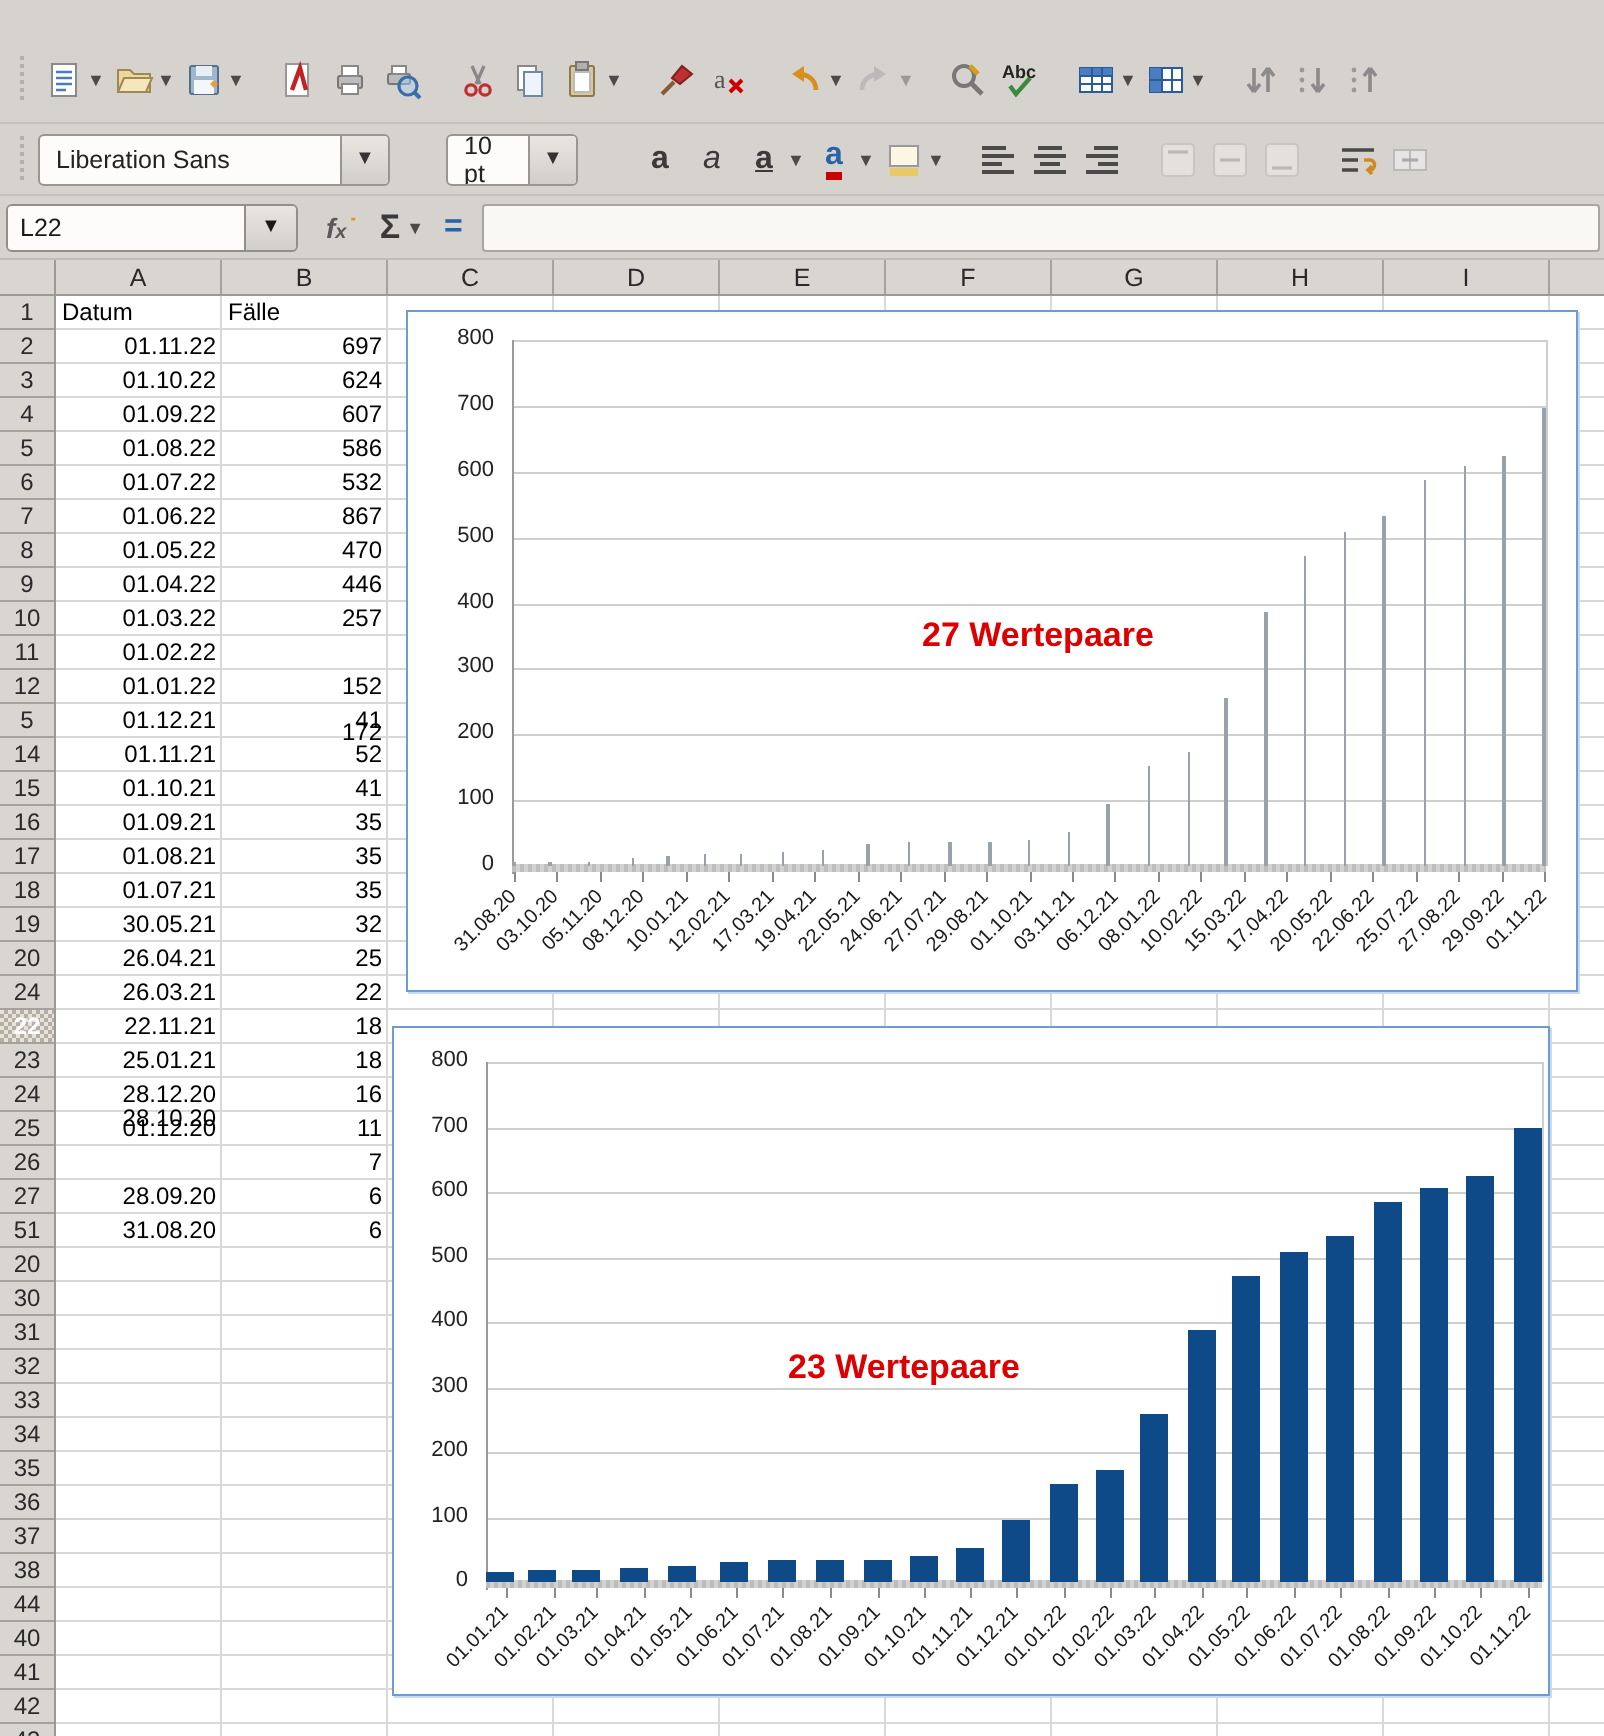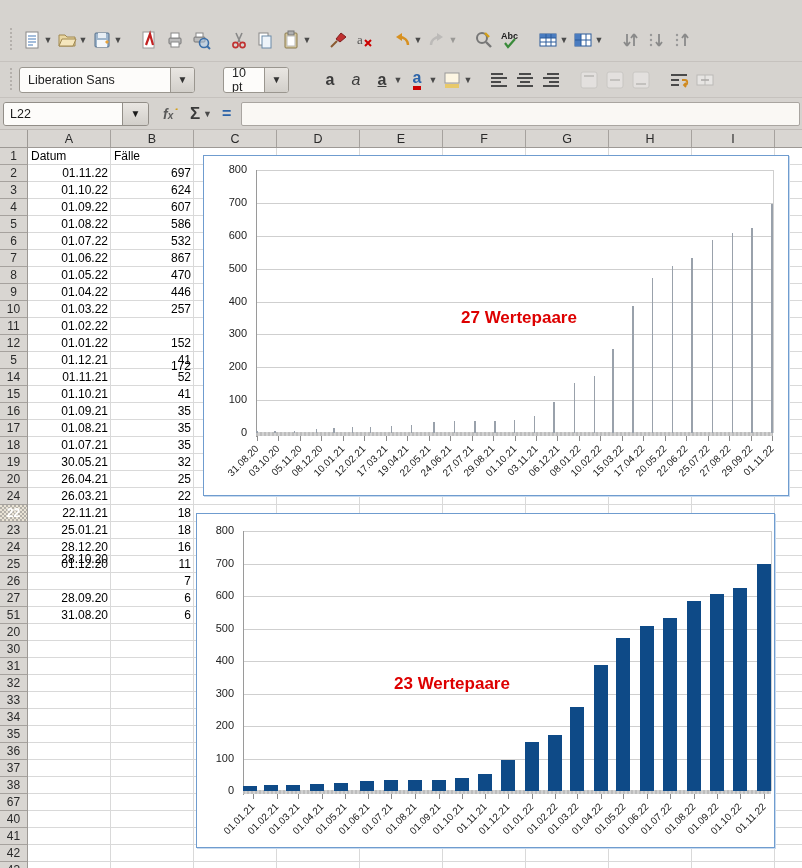--- a/index.html
+++ b/index.html
@@ -441,21 +441,21 @@
         <div class="rowhead">20</div>
         <div class="rowhead">30</div>
         <div class="rowhead">31</div>
         <div class="rowhead">32</div>
         <div class="rowhead">33</div>
         <div class="rowhead">34</div>
         <div class="rowhead">35</div>
         <div class="rowhead">36</div>
         <div class="rowhead">37</div>
         <div class="rowhead">38</div>
-        <div class="rowhead">67</div>
+        <div class="rowhead">44</div>
         <div class="rowhead">40</div>
         <div class="rowhead">41</div>
         <div class="rowhead">42</div>
         <div class="rowhead">43</div>
       </div>
     <div class="grid" id="grid">
         <div class="cellspan la" style="left: 3px; top: 0px; width: 77px;">Datum</div>
         <div class="cellspan la" style="left: 86px; top: 0px; width: 77px;">Fälle</div>
         <div class="cellspan ra" style="left: 3px; top: 17px; width: 77px;">01.11.22</div>
         <div class="cellspan ra" style="left: 86px; top: 17px; width: 77px;">697</div>

